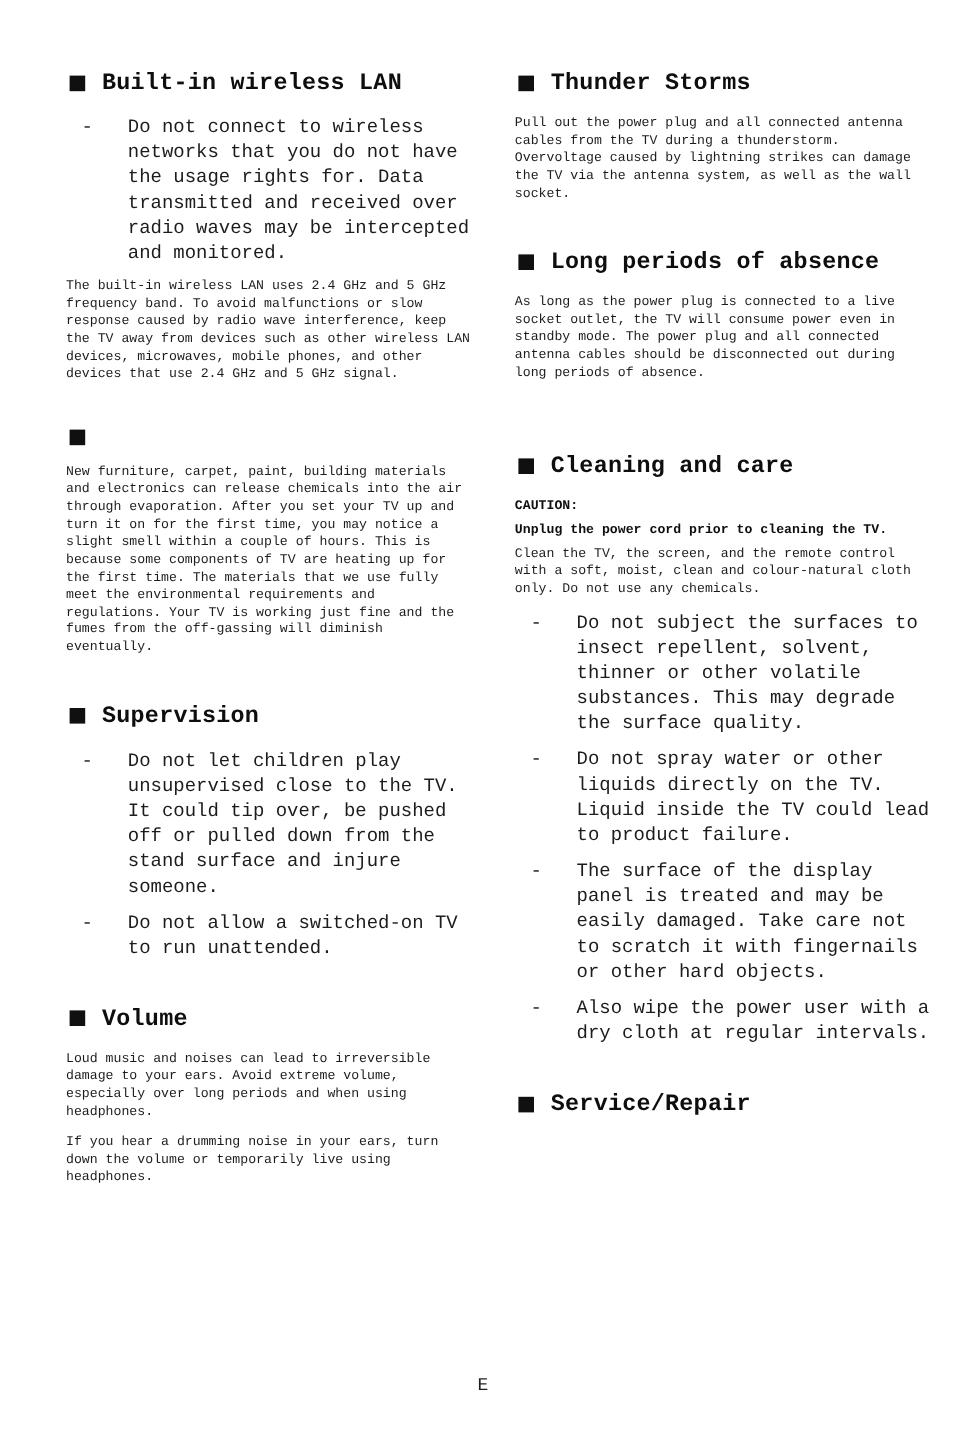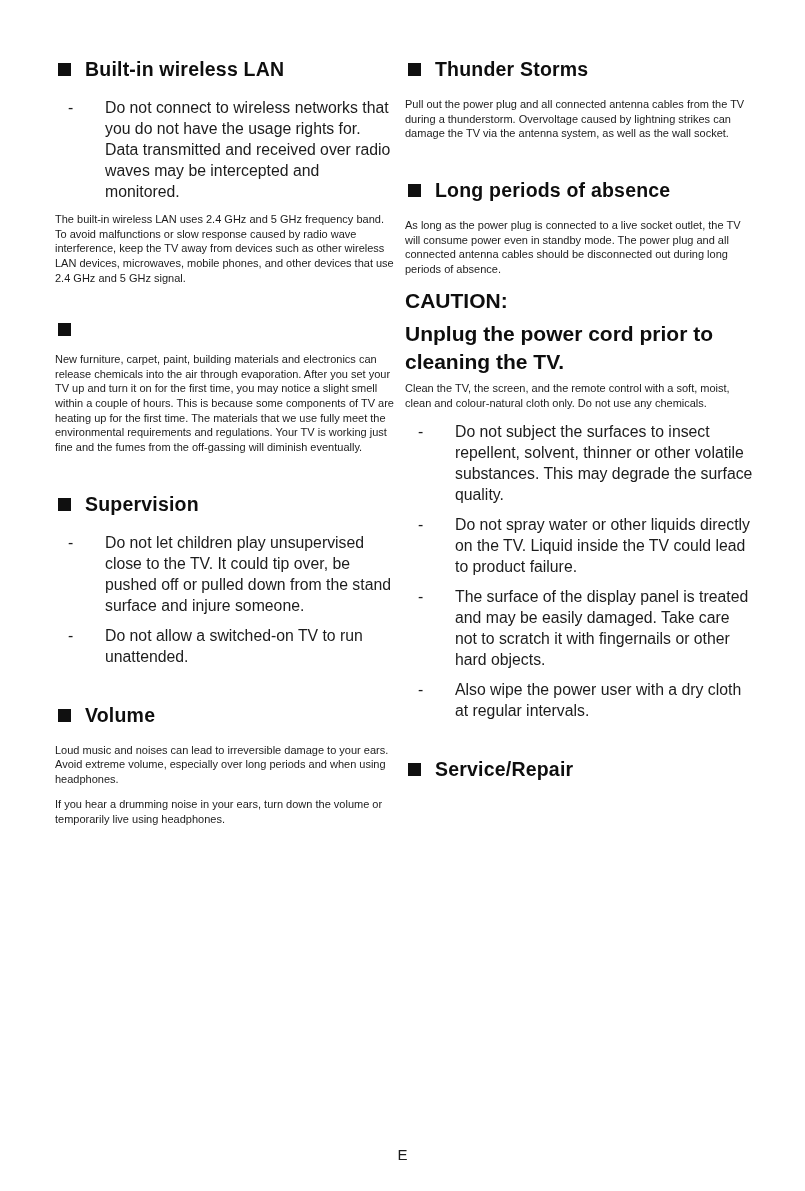--- a/index.html
+++ b/index.html
@@ -10,21 +10,22 @@
     position: relative;
     font-family: "Liberation Sans", sans-serif;
     color: #1c1c1c;
     overflow: hidden;
   }
   .page {
     position: absolute;
     inset: 0;
     padding: 58px 77px 40px 55px;
     display: flex;
-    gap: 8px;
+    gap: 32px;
+    font-family: Liberation Mono, monospace;
   }
   .col { display: flex; flex-direction: column; }
   .col-left  { width: 342px; flex: 0 0 342px; }
   .col-right { width: 348px; flex: 0 0 348px; }
 
   .heading {
     display: flex;
     align-items: center;
     gap: 14px;
     font-size: 19.5px;
@@ -44,21 +45,21 @@
     margin-left: 3px;
   }
 
   .para {
     font-size: 11px;
     line-height: 1.33;
     margin-bottom: 11px;
     color: #1c1c1c;
   }
   .bold-line {
-    font-size: 21px;
+    font-size: 11px;
     line-height: 1.33;
     font-weight: bold;
     color: #0e0e0e;
     margin-bottom: 5px;
   }
 
   .dash-list {
     list-style: none;
     margin: 0 0 10px 0;
   }
@@ -154,20 +155,24 @@
 
     <section class="section">
       <h2 class="heading">
         <span class="sq"></span>
         <span>Long periods of absence</span>
       </h2>
       <p class="para">As long as the power plug is connected to a live socket outlet, the TV will consume power even in standby mode. The power plug and all connected antenna cables should be disconnected out during long periods of absence.</p>
     </section>
 
     <section class="section extra-gap">
+      <h2 class="heading">
+        <span class="sq"></span>
+        <span>Cleaning and care</span>
+      </h2>
       <p class="bold-line">CAUTION:</p>
       <p class="bold-line">Unplug the power cord prior to cleaning the TV.</p>
       <p class="para">Clean the TV, the screen, and the remote control with a soft, moist, clean and colour-natural cloth only. Do not use any chemicals.</p>
       <ul class="dash-list">
         <li class="dash-item">
           <span class="dash">-</span>
           <span class="li-text">Do not subject the surfaces to insect repellent, solvent, thinner or other volatile substances. This may degrade the surface quality.</span>
         </li>
         <li class="dash-item">
           <span class="dash">-</span>

